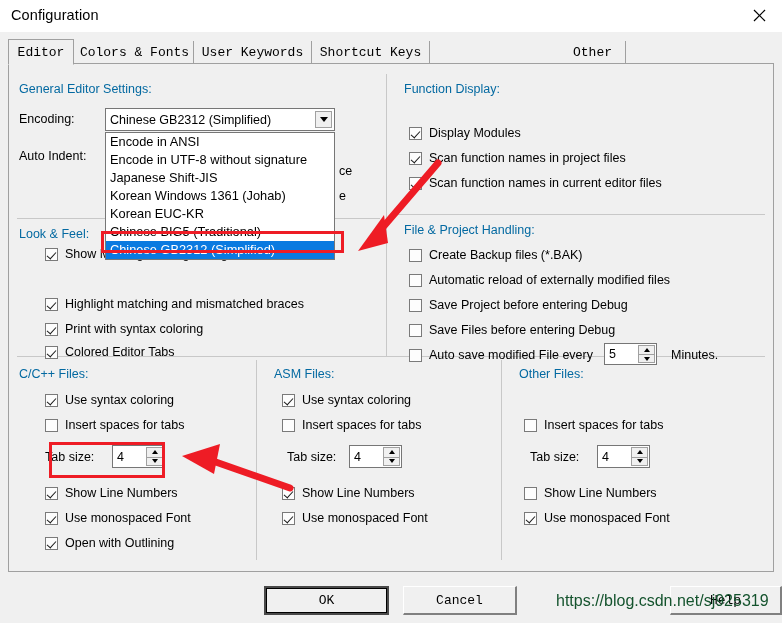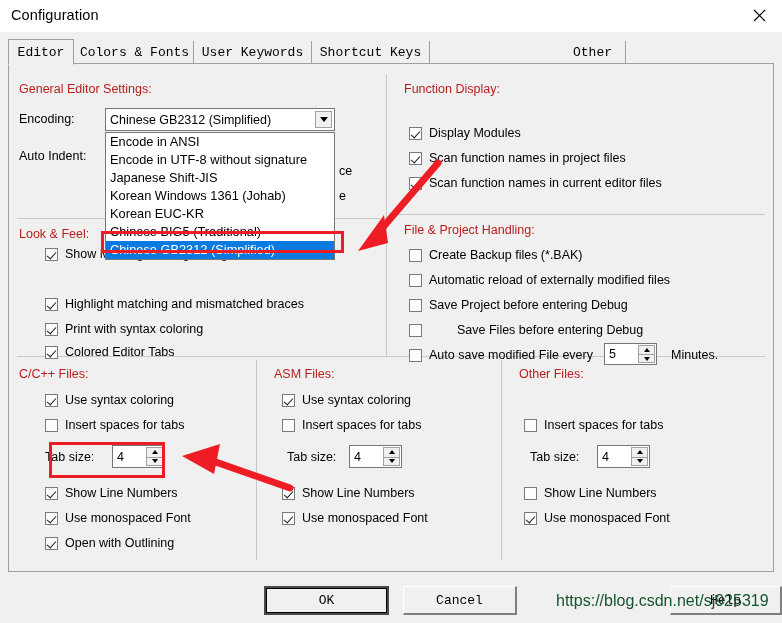--- a/index.html
+++ b/index.html
@@ -72,21 +72,21 @@
     border: 1px solid #a0a0a0;
     box-sizing: border-box;
   }
 
   
   .hline { position: absolute; background: #c8c8c8; height: 1px; }
   .vline { position: absolute; background: #c8c8c8; width: 1px; }
 
   .grp-label {
     position: absolute;
-    font-size: 12.5px; color: #b91c1c;
+    font-size: 12.5px; color: #0369a1;
     white-space: nowrap;
     text-align: right;
   }
   .field-label {
     position: absolute;
     font-size: 12.5px; color: #000;
     white-space: nowrap;
   }
 
   
@@ -343,21 +343,21 @@
       <span class="chk-label">Create Backup files (*.BAK)</span>
     </div>
     <div class="chk-row" style="left:400px; top:209px;">
       <span class="chk"></span>
       <span class="chk-label">Automatic reload of externally modified files</span>
     </div>
     <div class="chk-row" style="left:400px; top:234px;">
       <span class="chk"></span>
       <span class="chk-label">Save Project before entering Debug</span>
     </div>
-    <div class="chk-row" style="left:400px; top:259px;gap:28px;">
+    <div class="chk-row" style="left:400px; top:259px;">
       <span class="chk"></span>
       <span class="chk-label">Save Files before entering Debug</span>
     </div>
     <div class="chk-row" style="left:400px; top:284px;">
       <span class="chk"></span>
       <span class="chk-label">Auto save modified File every</span>
     </div>
 
     <div class="spin" style="left:595px; top:279px; width:53px; height:22px;">
       <div class="spin-val">5</div>

